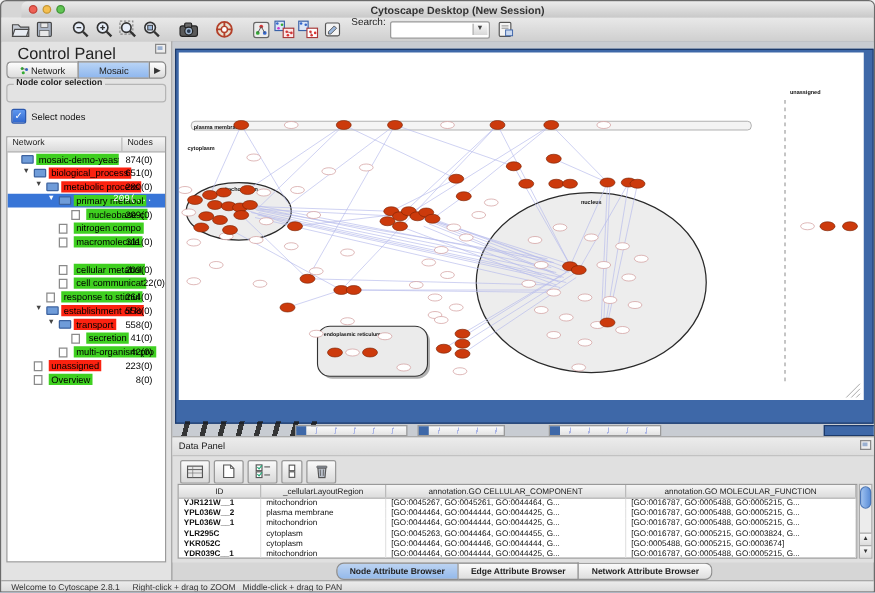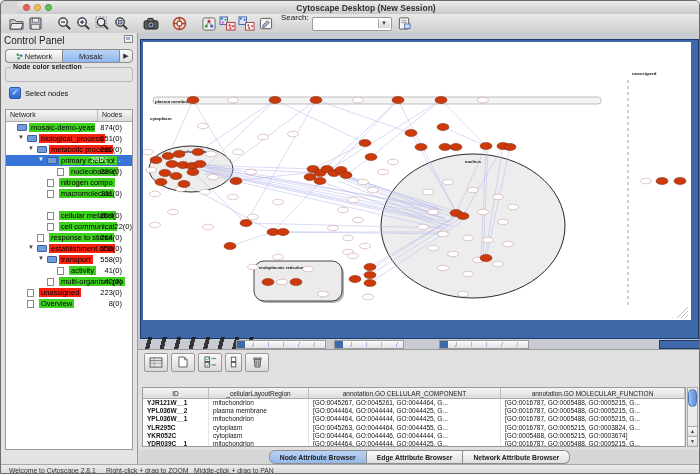--- a/index.html
+++ b/index.html
@@ -13,21 +13,21 @@
   .mac-title{position:absolute;left:0;right:0;top:2px;text-align:center;font-size:8.5px;font-weight:bold;color:#333;}
   
   .toolbar{position:absolute;left:0;top:13px;width:100%;height:19px;background:linear-gradient(#e9e9e9,#cfcfcf);border-bottom:1px solid #979797;display:flex;align-items:center;}
   .tbtn{width:17px;height:16px;margin:0 1px;display:flex;align-items:center;justify-content:center;}
   .tsep{width:10px;}
   .search-label{font-size:8px;color:#222;margin:0 3px 12px 6px;}
   .search-box{width:78px;height:12px;background:#fff;border:1px solid #9a9a9a;border-radius:2px;position:relative;}
   .search-arrow{position:absolute;right:1px;top:1px;width:11px;height:9px;background:linear-gradient(#fafafa,#d8d8d8);border-left:1px solid #aaa;font-size:6px;color:#444;text-align:center;line-height:9px;}
   
   .cpanel{position:absolute;left:0;top:32px;width:137px;height:431px;background:#e3e3e3;border-right:1px solid #9a9a9a;box-sizing:border-box;}
-  .cp-head{position:relative;height:12px;font-size:10px;color:#222;padding:2px 0 0 3px;}
+  .cp-head{position:relative;height:12px;font-size:13px;color:#222;padding:2px 0 0 13px;}
   .float-ic{position:absolute;right:4px;top:2px;width:9px;height:8px;border:1px solid #888;background:#eee;box-sizing:border-box;}
   .float-ic::before{content:"";position:absolute;left:1px;top:1px;width:4px;height:3px;background:#9ab0d0;}
   .seg-bar{display:flex;margin:2px 4px 0 4px;height:14px;}
   .seg{flex:1;border:1px solid #8a8a8a;border-right:none;background:linear-gradient(#fdfdfd,#dcdcdc);font-size:7.5px;color:#222;display:flex;align-items:center;justify-content:center;gap:2px;}
   .seg:first-child{border-radius:4px 0 0 4px;}
   .seg.active{background:linear-gradient(#b9d4f6,#8fb7ee);}
   .seg-arrow{width:12px;border:1px solid #8a8a8a;border-radius:0 4px 4px 0;background:linear-gradient(#fdfdfd,#dcdcdc);font-size:7px;color:#333;display:flex;align-items:center;justify-content:center;}
   .fieldset{margin:4px 4px 0 4px;border:1px solid #b5b5b5;border-radius:3px;position:relative;padding:8px 4px 5px 4px;}
   .fieldset .legend{position:absolute;top:-5px;left:5px;background:#e3e3e3;font-size:7px;font-weight:bold;color:#222;padding:0 2px;}
   .dropdown{height:14px;border:1px solid #999;border-radius:4px;background:linear-gradient(#fff,#dedede);position:relative;font-size:7.5px;color:#111;line-height:14px;padding-left:8px;}
@@ -326,21 +326,21 @@
             <span class="tcount">558(0)</span>
           </div>
           <div class="trow" style="top: 132px;">
             <span class="tarrow" style="left:32px">▼</span>
             <span class="ticon folder" style="left:41px"></span>
             <span class="tlabel red" style="left:53px">transport</span>
             <span class="tcount">558(0)</span>
           </div>
           <div class="trow" style="top: 143px;">
             <span class="ticon file" style="left:51px"></span>
-            <span class="tlabel green" style="left:63px">activity</span>
+            <span class="tlabel green" style="left:63px">secretion</span>
             <span class="tcount">41(0)</span>
           </div>
           <div class="trow" style="top: 154px;">
             <span class="ticon file" style="left:41px"></span>
             <span class="tlabel green" style="left:53px">multi-organism pro</span>
             <span class="tcount">42(0)</span>
           </div>
           <div class="trow" style="top: 165px;">
             <span class="ticon file" style="left:21px"></span>
             <span class="tlabel red" style="left:33px">unassigned</span>
@@ -557,20 +557,24 @@
           </div>
         <div class="sliver" style="left:301px;width:90px;">
             <div class="edge"></div>
             <div class="scrib"></div>
           </div>
         <div class="blue-patch"></div>
       </div>
     </div>
 
     <div class="data-panel">
+      <div class="dp-head">
+        <span>Data Panel</span>
+        <div class="float-ic"></div>
+      </div>
       <div class="dp-toolbar">
         <div class="dbtn">
           <svg width="14" height="11" viewBox="0 0 15 12">
               <rect x="1" y="1" width="13" height="10" fill="#e8e8e8" stroke="#555"></rect>
               <line x1="1" y1="4" x2="14" y2="4" stroke="#555" stroke-width=".8"></line>
               <line x1="1" y1="7" x2="14" y2="7" stroke="#777" stroke-width=".6"></line>
               <line x1="5.5" y1="1" x2="5.5" y2="11" stroke="#777" stroke-width=".6"></line>
             </svg>
         </div>
         <div class="dbtn">

